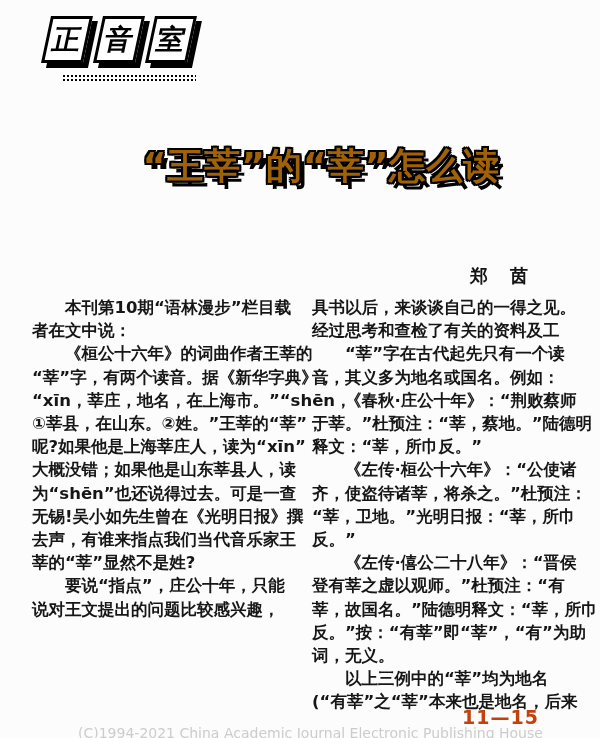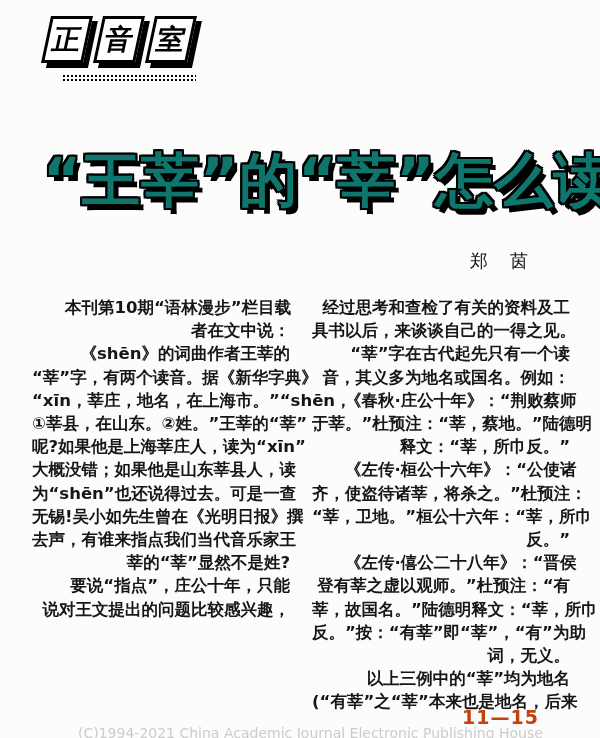--- a/index.html
+++ b/index.html
@@ -32,50 +32,50 @@
     width: 134px; height: 9px;
     background-image: radial-gradient(#000 32%, transparent 36%);
     background-size: 4px 4px;
   }
 
   
   .title {
     position: absolute;
     left: 0; right: 0; top: 142px;
     text-align: center;
-    font-size: 58px;
+    font-size: 36px;
     font-weight: 900;
     letter-spacing: 1px;
-    color: #0f766e;
+    color: #a16207;
     text-shadow:
       -2px -2px 0 #000, 2px -2px 0 #000, -2px 2px 0 #000, 2px 2px 0 #000,
       -2px 0 0 #000, 2px 0 0 #000, 0 -2px 0 #000, 0 2px 0 #000,
       5px 6px 0 #000;
     white-space: nowrap;
     padding-left: 43px;
   }
 
   
   .author {
     position: absolute;
-    left: 470px; top: 249px;
+    left: 470px; top: 264px;
     font-size: 18px;
-    font-weight: 400;
+    font-weight: 700;
     letter-spacing: 2px;
   }
 
   
   .columns {
     position: absolute;
     left: 32px; top: 296px;
     width: 538px;
     display: flex;
     gap: 22px;
   }
-  .column { flex: 1; min-width: 0; text-align: right; }
+  .column { flex: 1; min-width: 0; }
   .line {
     font-size: 16.5px;
     line-height: 23.2px;
     font-weight: 600;
     letter-spacing: 0px;
     white-space: nowrap;
     color: #161616;
   }
 
   
@@ -113,54 +113,54 @@
 
   <div class="author">郑　茵</div>
 
   <div class="columns">
     <div class="column" id="col-left">
         <div>
           <div class="line">　　本刊第10期“语林漫步”栏目载</div>
           <div class="line">者在文中说：</div>
         </div>
         <div>
-          <div class="line">　　《shēn》的词曲作者王莘的</div>
+          <div class="line">　　《桓公十六年》的词曲作者王莘的</div>
           <div class="line">“莘”字，有两个读音。据《新华字典》，</div>
           <div class="line">“xīn，莘庄，地名，在上海市。”“shēn，</div>
           <div class="line">①莘县，在山东。②姓。”王莘的“莘”，</div>
           <div class="line">呢?如果他是上海莘庄人，读为“xīn”</div>
           <div class="line">大概没错；如果他是山东莘县人，读</div>
           <div class="line">为“shēn”也还说得过去。可是一查</div>
           <div class="line">无锡!吴小如先生曾在《光明日报》撰</div>
           <div class="line">去声，有谁来指点我们当代音乐家王</div>
           <div class="line">莘的“莘”显然不是姓?</div>
         </div>
         <div>
           <div class="line">　　要说“指点”，庄公十年，只能</div>
           <div class="line">说对王文提出的问题比较感兴趣，</div>
         </div>
       </div>
     <div class="column" id="col-right">
         <div>
+          <div class="line">具书以后，来谈谈自己的一得之见。</div>
           <div class="line">经过思考和查检了有关的资料及工</div>
-          <div class="line">具书以后，来谈谈自己的一得之见。</div>
         </div>
         <div>
           <div class="line">　　“莘”字在古代起先只有一个读</div>
           <div class="line">音，其义多为地名或国名。例如：</div>
         </div>
         <div>
           <div class="line">　　《春秋·庄公十年》：“荆败蔡师</div>
           <div class="line">于莘。”杜预注：“莘，蔡地。”陆德明</div>
           <div class="line">释文：“莘，所巾反。”</div>
         </div>
         <div>
           <div class="line">　　《左传·桓公十六年》：“公使诸</div>
           <div class="line">齐，使盗待诸莘，将杀之。”杜预注：</div>
-          <div class="line">“莘，卫地。”桓公十六年：“莘，所巾</div>
+          <div class="line">“莘，卫地。”光明日报：“莘，所巾</div>
           <div class="line">反。”</div>
         </div>
         <div>
           <div class="line">　　《左传·僖公二十八年》：“晋侯</div>
           <div class="line">登有莘之虚以观师。”杜预注：“有</div>
           <div class="line">莘，故国名。”陆德明释文：“莘，所巾</div>
           <div class="line">反。”按：“有莘”即“莘”，“有”为助</div>
           <div class="line">词，无义。</div>
         </div>
         <div>

